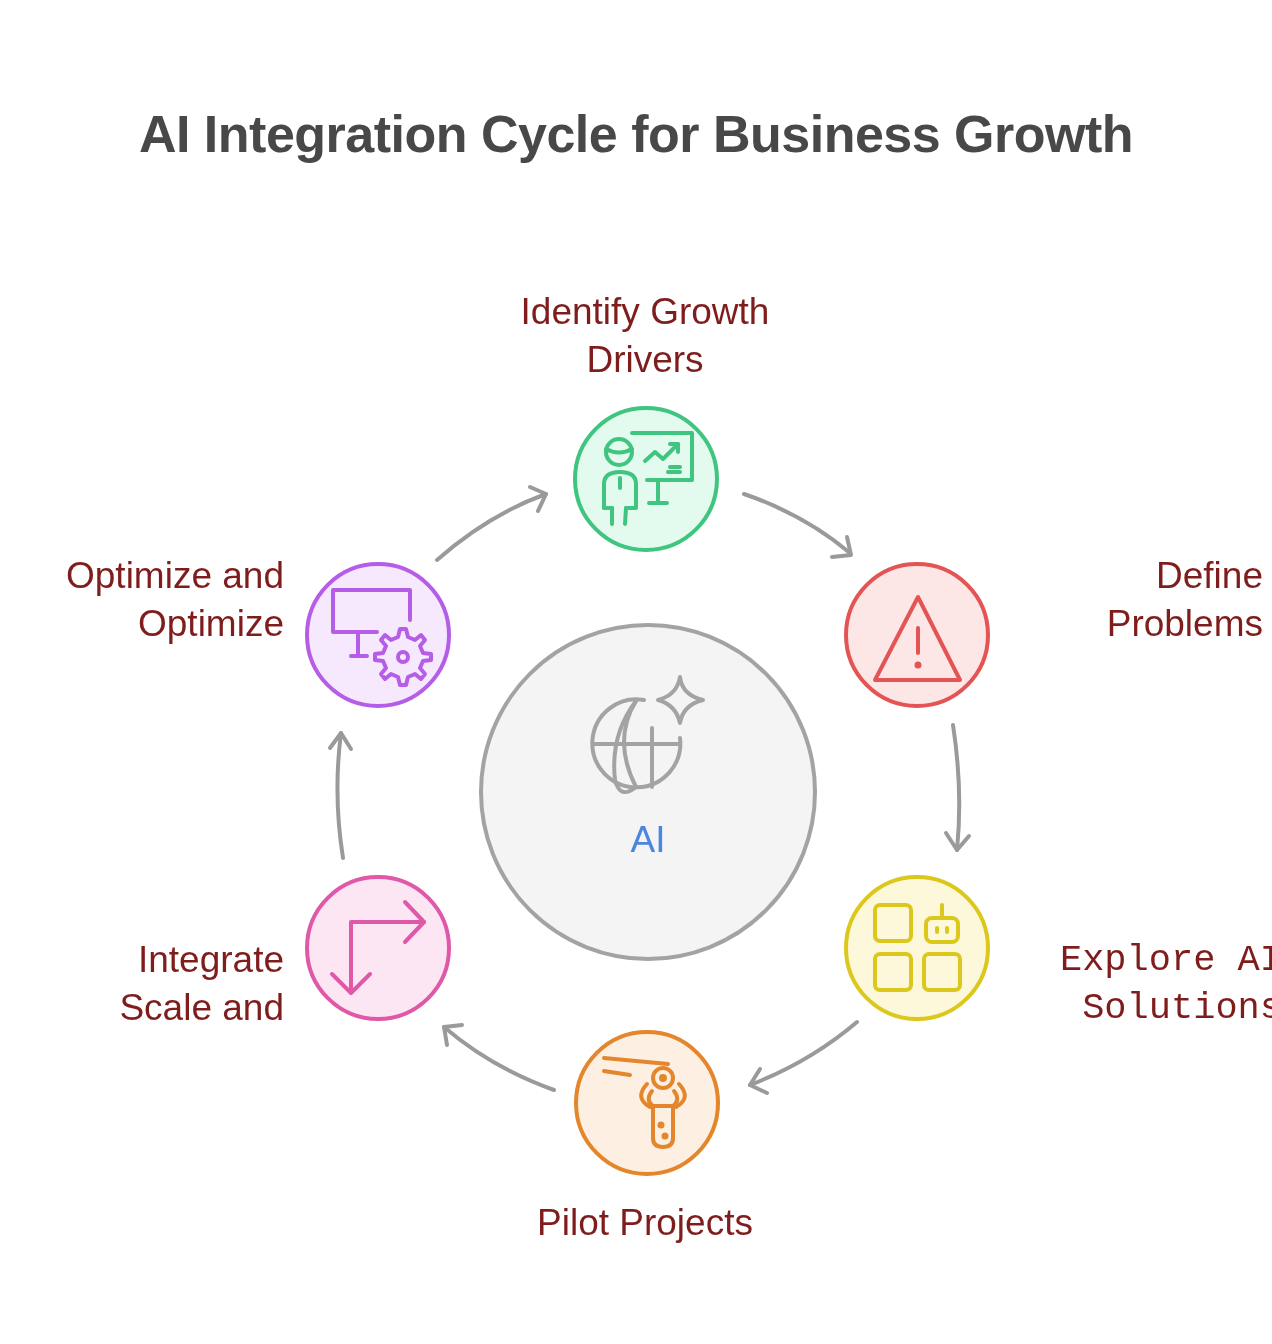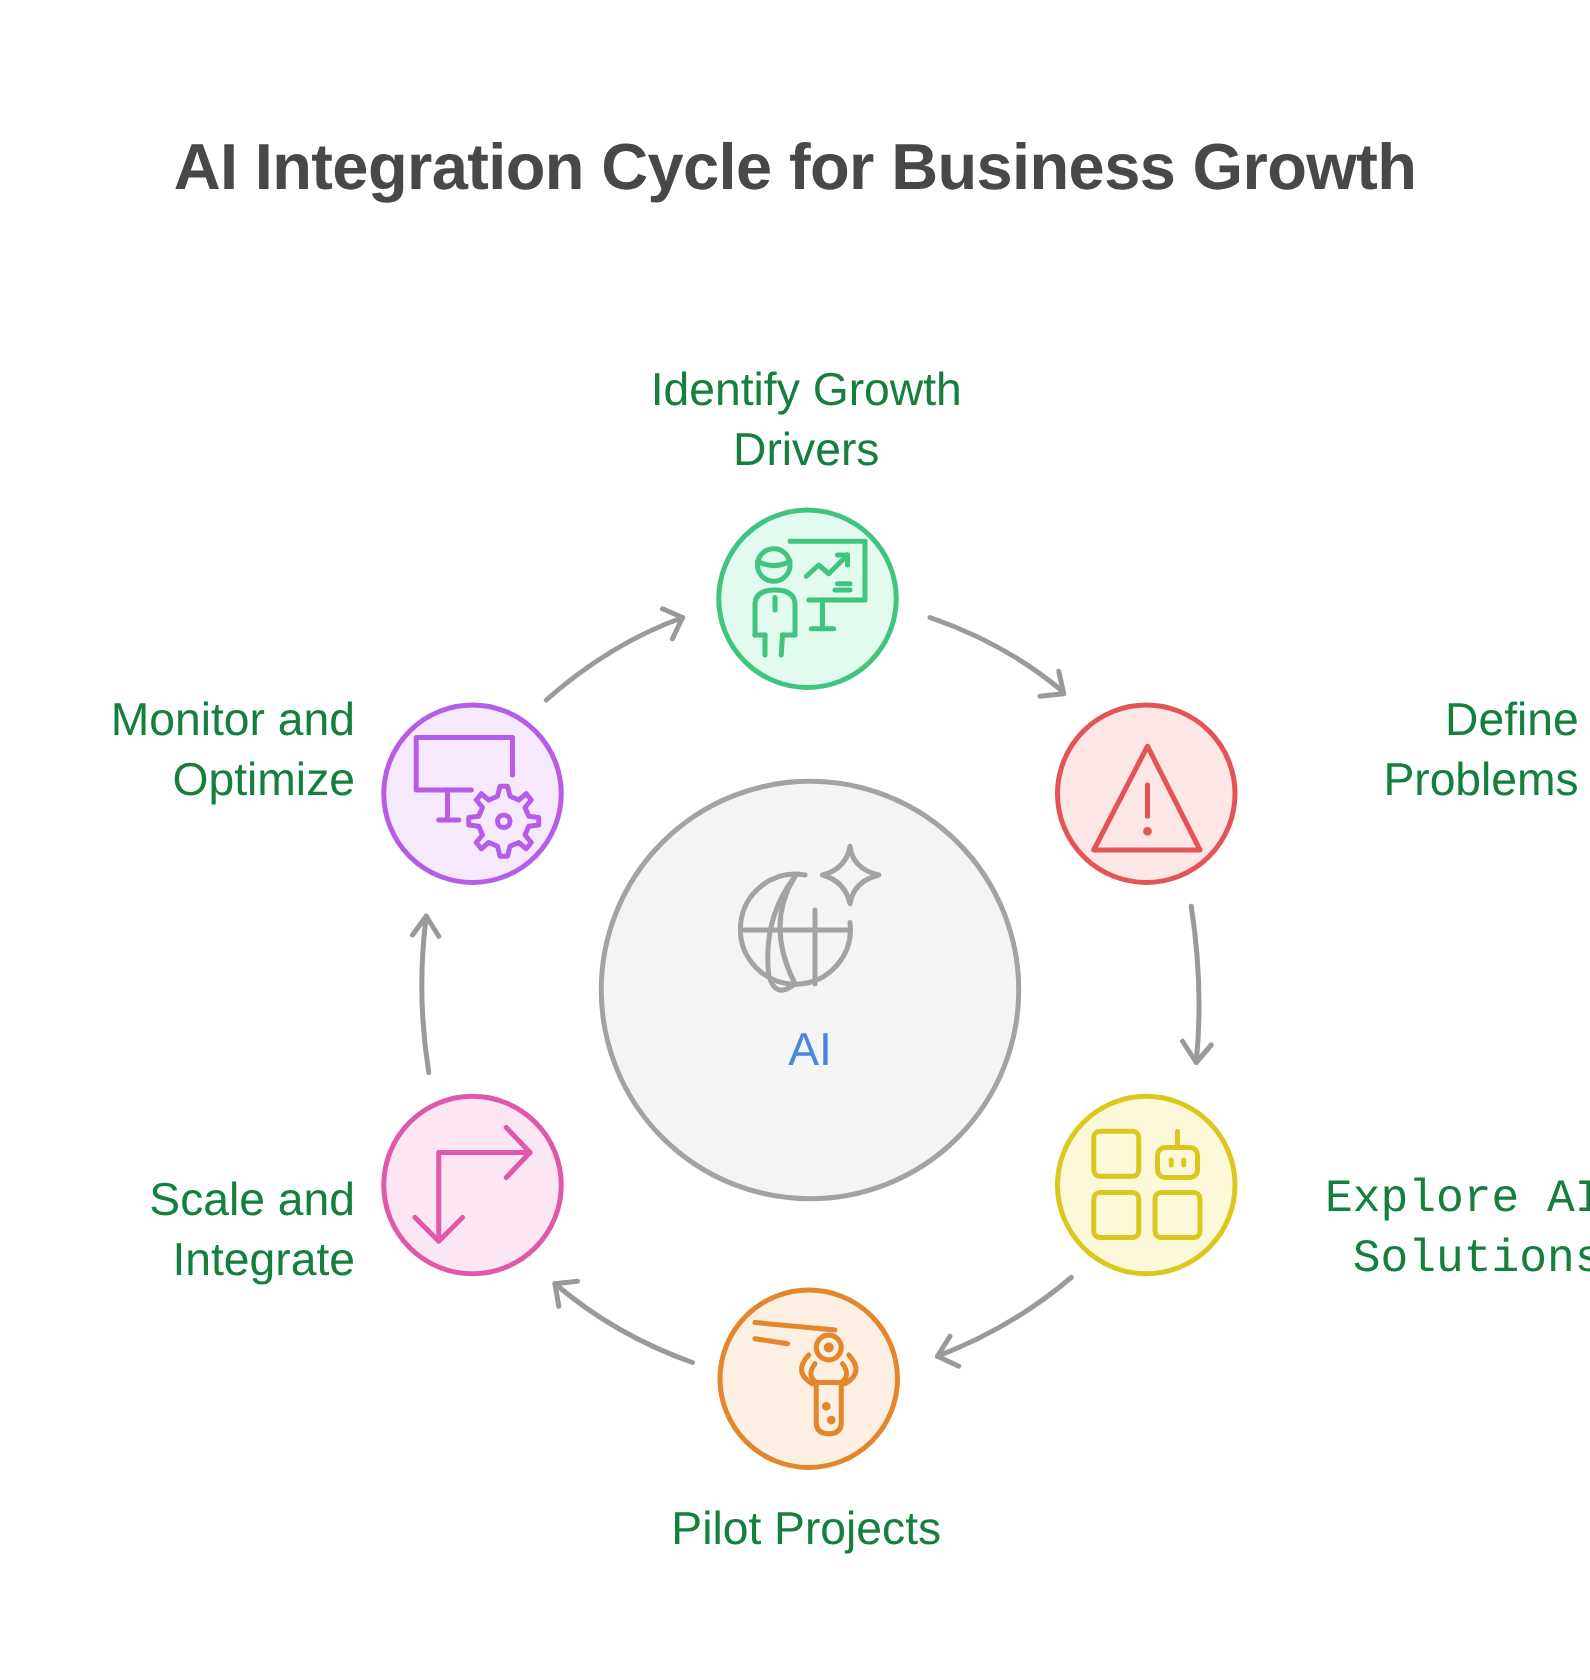--- a/index.html
+++ b/index.html
@@ -1,21 +1,21 @@
 <!DOCTYPE html>
 <html><head>
 <meta charset="utf-8">
 <style>
   html, body { margin: 0; padding: 0; background: #ffffff; }
   body { width: 1272px; height: 1344px; position: relative; overflow: hidden;
          font-family: "Liberation Sans", "DejaVu Sans", sans-serif; }
   .title { position: absolute; left: 0; top: 104px; width: 1272px; text-align: center;
            font-size: 52px; font-weight: bold; color: #484848; letter-spacing: -0.5px; }
   svg.diagram { position: absolute; left: 0; top: 0; }
-  .label { position: absolute; font-size: 37px; line-height: 48px; color: #15803d; }
+  .label { position: absolute; font-size: 37px; line-height: 48px; color: #7f1d1d; }
   .label.center { text-align: center; }
   .label.left { text-align: right; }
   .label.right { text-align: right; }
   .center-label { position: absolute; left: 478px; width: 340px; top: 816px; text-align: center;
                   font-size: 37px; line-height: 48px; color: #4a86e0; }
 </style>
 </head>
 <body>
 
 <div class="title">AI Integration Cycle for Business Growth</div>
@@ -152,20 +152,20 @@
 <div class="label right" style="left:1032px; top:936px; width:250px;font-family:Liberation Mono, monospace;">
   <div>Explore AI</div>
   <div>Solutions</div>
 </div>
 
 <div class="label center" style="left:445px; top:1199px; width:400px;">
   <div>Pilot Projects</div>
 </div>
 
 <div class="label left" style="left:20px; top:936px; width:264px;">
+  <div>Integrate</div>
   <div>Scale and</div>
-  <div>Integrate</div>
 </div>
 
 <div class="label left" style="left:20px; top:552px; width:264px;">
-  <div>Monitor and</div>
+  <div>Optimize and</div>
   <div>Optimize</div>
 </div>
 
 </body></html>

